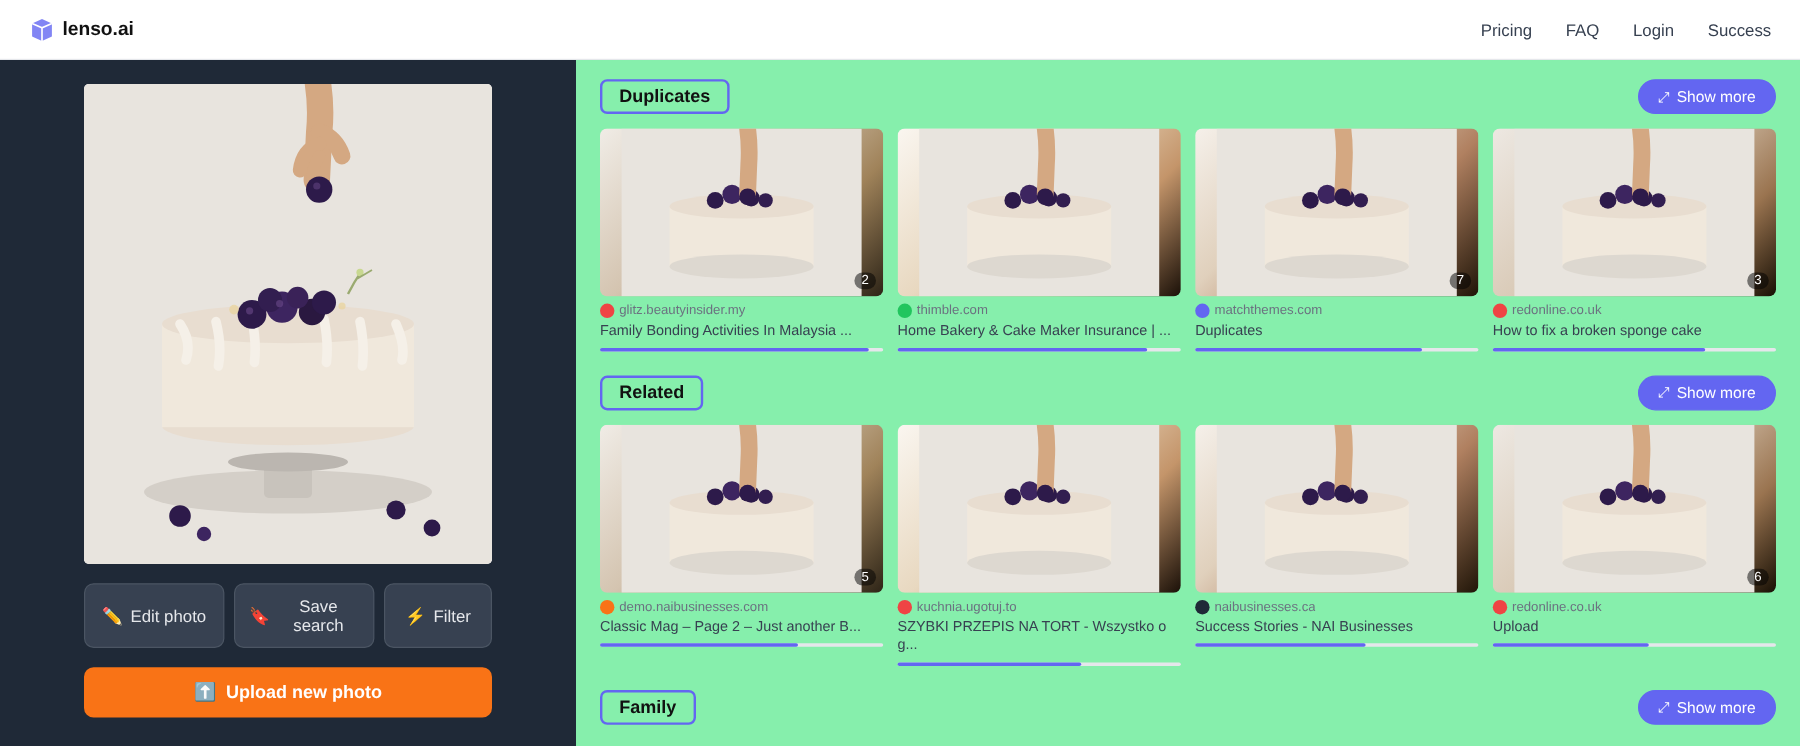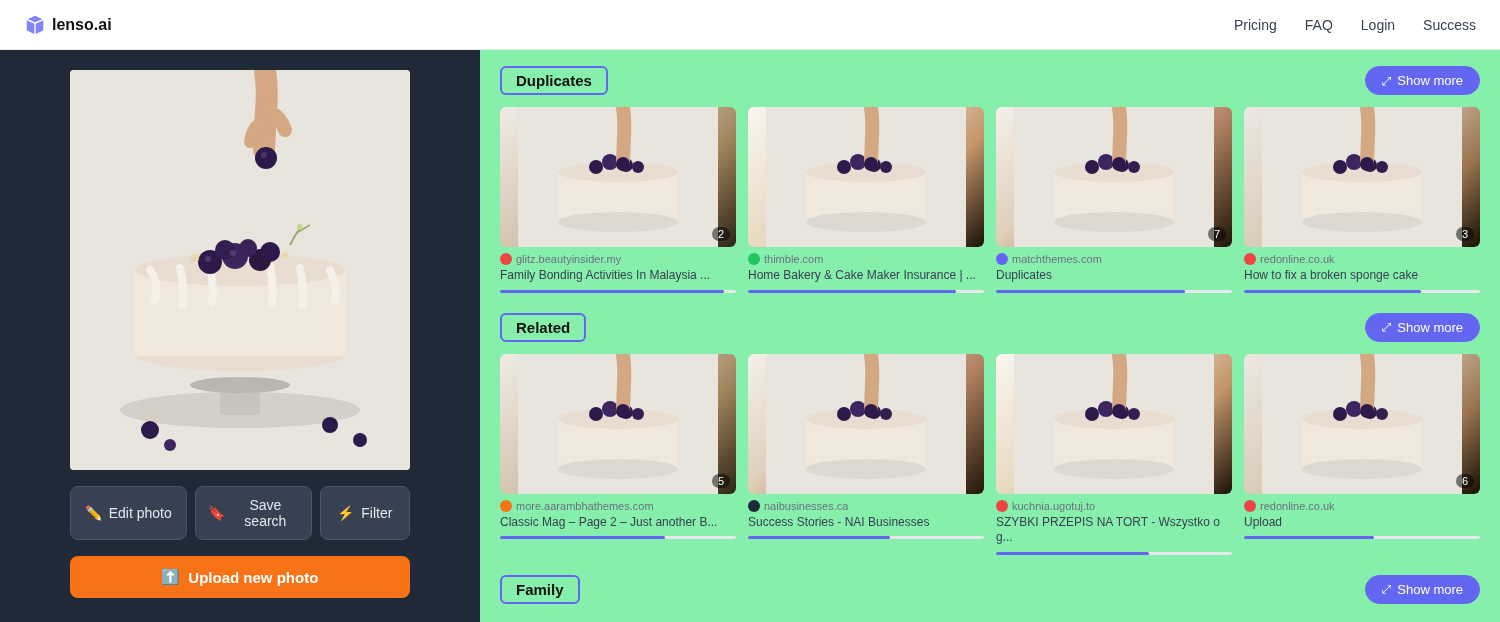--- a/index.html
+++ b/index.html
@@ -330,25 +330,49 @@
         <circle cx="92" cy="55" r="8" fill="#3d2560"></circle>
         <circle cx="108" cy="58" r="7" fill="#2d1a4a"></circle>
         <circle cx="120" cy="60" r="6" fill="#321e50"></circle>
         <path d="M105 0 Q107 15 106 30 L105 55" stroke="#d4a882" stroke-width="14" fill="none" stroke-linecap="round"></path>
         <circle cx="105" cy="57" r="7" fill="#2d1a4a"></circle>
       </svg></div>
               <span class="count-badge">5</span>
             </div>
             <div class="source-line">
               <div class="source-dot" style="background: rgb(249, 115, 22);"></div>
-              <span class="source-name">more.aarambhathemes.com</span>
+              <span class="source-name">demo.naibusinesses.com</span>
             </div>
             <div class="card-title">Classic Mag – Page 2 – Just another B...</div>
             <div class="progress-bar">
               <div class="progress-fill" style="width: 70%;"></div>
+            </div>
+          </div>
+          <div class="image-card">
+            <div class="image-thumb">
+              <div class="thumb-img" style="background: linear-gradient(135deg, rgb(250, 246, 240) 0%, rgb(232, 216, 192) 40%, rgb(196, 149, 106) 70%, rgb(26, 16, 8) 100%);"><svg width="100%" height="100%" viewBox="0 0 200 140" xmlns="http://www.w3.org/2000/svg">
+        <rect width="200" height="140" fill="#e8e4de"></rect>
+        <rect x="40" y="65" width="120" height="50" fill="#f0e8dc"></rect>
+        <ellipse cx="100" cy="65" rx="60" ry="10" fill="#e8ddd0"></ellipse>
+        <ellipse cx="100" cy="115" rx="60" ry="10" fill="#ddd8d0"></ellipse>
+        <circle cx="78" cy="60" r="7" fill="#2d1a4a"></circle>
+        <circle cx="92" cy="55" r="8" fill="#3d2560"></circle>
+        <circle cx="108" cy="58" r="7" fill="#2d1a4a"></circle>
+        <circle cx="120" cy="60" r="6" fill="#321e50"></circle>
+        <path d="M105 0 Q107 15 106 30 L105 55" stroke="#d4a882" stroke-width="14" fill="none" stroke-linecap="round"></path>
+        <circle cx="105" cy="57" r="7" fill="#2d1a4a"></circle>
+      </svg></div>
+            </div>
+            <div class="source-line">
+              <div class="source-dot" style="background: rgb(239, 68, 68);"></div>
+              <span class="source-name">kuchnia.ugotuj.to</span>
+            </div>
+            <div class="card-title">SZYBKI PRZEPIS NA TORT - Wszystko o g...</div>
+            <div class="progress-bar">
+              <div class="progress-fill" style="width: 65%;"></div>
             </div>
           </div>
           <div class="image-card">
             <div class="image-thumb">
               <div class="thumb-img" style="background: linear-gradient(135deg, rgb(245, 240, 234) 0%, rgb(224, 208, 188) 35%, rgb(176, 128, 96) 65%, rgb(32, 21, 8) 100%);"><svg width="100%" height="100%" viewBox="0 0 200 140" xmlns="http://www.w3.org/2000/svg">
         <rect width="200" height="140" fill="#e8e4de"></rect>
         <rect x="40" y="65" width="120" height="50" fill="#f0e8dc"></rect>
         <ellipse cx="100" cy="65" rx="60" ry="10" fill="#e8ddd0"></ellipse>
         <ellipse cx="100" cy="115" rx="60" ry="10" fill="#ddd8d0"></ellipse>
         <circle cx="78" cy="60" r="7" fill="#2d1a4a"></circle>
@@ -359,44 +383,20 @@
         <circle cx="105" cy="57" r="7" fill="#2d1a4a"></circle>
       </svg></div>
             </div>
             <div class="source-line">
               <div class="source-dot" style="background: rgb(31, 41, 55);"></div>
               <span class="source-name">naibusinesses.ca</span>
             </div>
             <div class="card-title">Success Stories - NAI Businesses</div>
             <div class="progress-bar">
               <div class="progress-fill" style="width: 60%;"></div>
-            </div>
-          </div>
-          <div class="image-card">
-            <div class="image-thumb">
-              <div class="thumb-img" style="background: linear-gradient(135deg, rgb(250, 246, 240) 0%, rgb(232, 216, 192) 40%, rgb(196, 149, 106) 70%, rgb(26, 16, 8) 100%);"><svg width="100%" height="100%" viewBox="0 0 200 140" xmlns="http://www.w3.org/2000/svg">
-        <rect width="200" height="140" fill="#e8e4de"></rect>
-        <rect x="40" y="65" width="120" height="50" fill="#f0e8dc"></rect>
-        <ellipse cx="100" cy="65" rx="60" ry="10" fill="#e8ddd0"></ellipse>
-        <ellipse cx="100" cy="115" rx="60" ry="10" fill="#ddd8d0"></ellipse>
-        <circle cx="78" cy="60" r="7" fill="#2d1a4a"></circle>
-        <circle cx="92" cy="55" r="8" fill="#3d2560"></circle>
-        <circle cx="108" cy="58" r="7" fill="#2d1a4a"></circle>
-        <circle cx="120" cy="60" r="6" fill="#321e50"></circle>
-        <path d="M105 0 Q107 15 106 30 L105 55" stroke="#d4a882" stroke-width="14" fill="none" stroke-linecap="round"></path>
-        <circle cx="105" cy="57" r="7" fill="#2d1a4a"></circle>
-      </svg></div>
-            </div>
-            <div class="source-line">
-              <div class="source-dot" style="background: rgb(239, 68, 68);"></div>
-              <span class="source-name">kuchnia.ugotuj.to</span>
-            </div>
-            <div class="card-title">SZYBKI PRZEPIS NA TORT - Wszystko o g...</div>
-            <div class="progress-bar">
-              <div class="progress-fill" style="width: 65%;"></div>
             </div>
           </div>
           <div class="image-card">
             <div class="image-thumb">
               <div class="thumb-img" style="background: linear-gradient(135deg, rgb(237, 232, 226) 0%, rgb(216, 200, 180) 45%, rgb(154, 116, 80) 75%, rgb(24, 16, 5) 100%);"><svg width="100%" height="100%" viewBox="0 0 200 140" xmlns="http://www.w3.org/2000/svg">
         <rect width="200" height="140" fill="#e8e4de"></rect>
         <rect x="40" y="65" width="120" height="50" fill="#f0e8dc"></rect>
         <ellipse cx="100" cy="65" rx="60" ry="10" fill="#e8ddd0"></ellipse>
         <ellipse cx="100" cy="115" rx="60" ry="10" fill="#ddd8d0"></ellipse>
         <circle cx="78" cy="60" r="7" fill="#2d1a4a"></circle>

